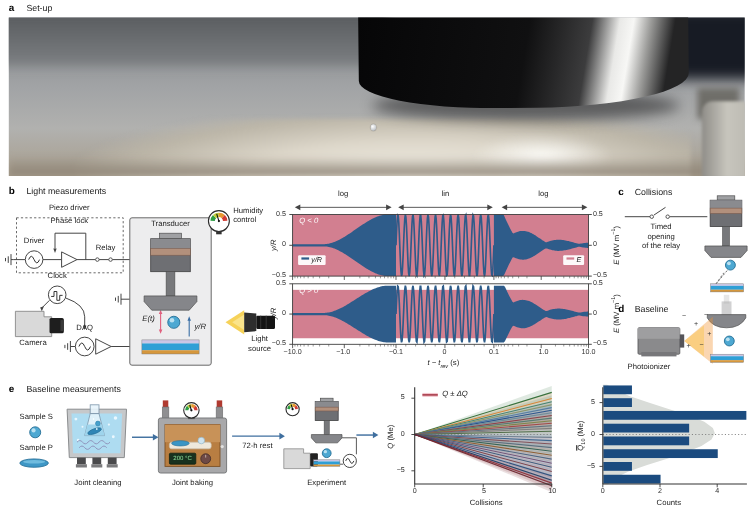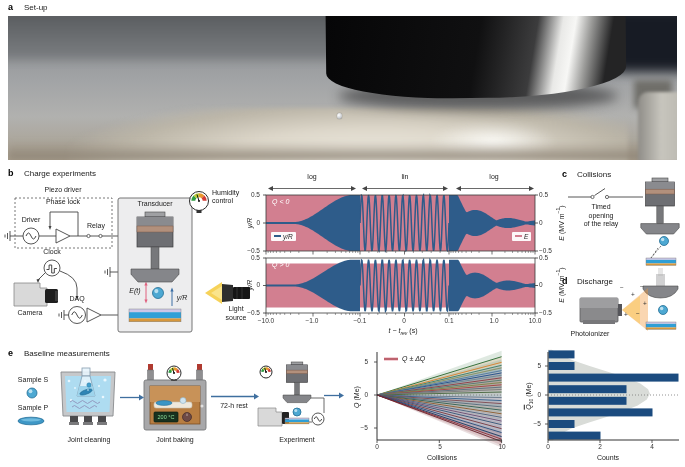--- a/index.html
+++ b/index.html
@@ -59,21 +59,21 @@
     <div class="abs ph-glow"></div>
     <div class="abs ph-floor"></div>
     <div class="abs ph-pillar-top"></div>
     <div class="abs ph-pillar"></div>
     <div class="abs ph-shadow"></div>
     <div class="abs ph-horn"></div>
     <div class="abs ph-drop"></div>
   </div>
 
   <span class="abs plab" style="left:8px;top:168px">b</span>
-  <span class="abs ptitle" style="left:24px;top:169px">Charge experiments</span>
+  <span class="abs ptitle" style="left:24px;top:169px">Light measurements</span>
 
   <svg id="b-schem" style="left:0;top:168px" width="258" height="174" viewBox="0 0 258 174">
 
     <g stroke="#444" stroke-width="0.9">
       <line x1="12" y1="68" x2="10" y2="68"></line>
         <line x1="10" y1="63" x2="10" y2="73"></line>
       <line x1="7.5" y1="65" x2="7.5" y2="71"></line>
         <line x1="5" y1="66.5" x2="5" y2="69.5"></line>
     </g>
     <g stroke="#444" stroke-width="0.9">
@@ -342,21 +342,21 @@
   <span class="abs t6 ctr" style="left:535px;top:317px">10.0</span>
   <span class="abs txt ctr" style="left:403px;top:327px"><i>t − t</i><sub><i>rev</i></sub><span> (s)</span></span>
   <span class="rlab" style="left:249px;top:223px;font-style:italic">y/R</span>
   <span class="rlab" style="left:249px;top:285px;font-style:italic">y/R</span>
   <span class="rlab" style="left:560px;top:223px"><i>E</i><span> (MV m</span><sup>−1</sup><span>)</span></span>
   <span class="rlab" style="left:560px;top:285px"><i>E</i><span> (MV m</span><sup>−1</sup><span>)</span></span>
 
   <span class="abs plab" style="left:562px;top:169px">c</span>
   <span class="abs ptitle" style="left:577px;top:170px">Collisions</span>
   <span class="abs plab" style="left:562px;top:276px">d</span>
-  <span class="abs ptitle" style="left:577px;top:277px">Discharge</span>
+  <span class="abs ptitle" style="left:577px;top:277px">Baseline</span>
 
   <svg id="cd-svg" style="left:555px;top:168px" width="130" height="174" viewBox="0 0 130 174">
 
     <g>
       <line x1="13" y1="29" x2="36" y2="29" stroke="#444" stroke-width="0.9"></line>
       <circle cx="37.5" cy="29" r="1.6" fill="#fff" stroke="#444" stroke-width="0.8"></circle>
       <line x1="39.5" y1="27.5" x2="50" y2="20.5" stroke="#444" stroke-width="0.9"></line>
       <circle cx="52" cy="29" r="1.6" fill="#fff" stroke="#444" stroke-width="0.8"></circle>
       <line x1="54" y1="29" x2="88" y2="29" stroke="#444" stroke-width="0.9"></line>
     </g>

